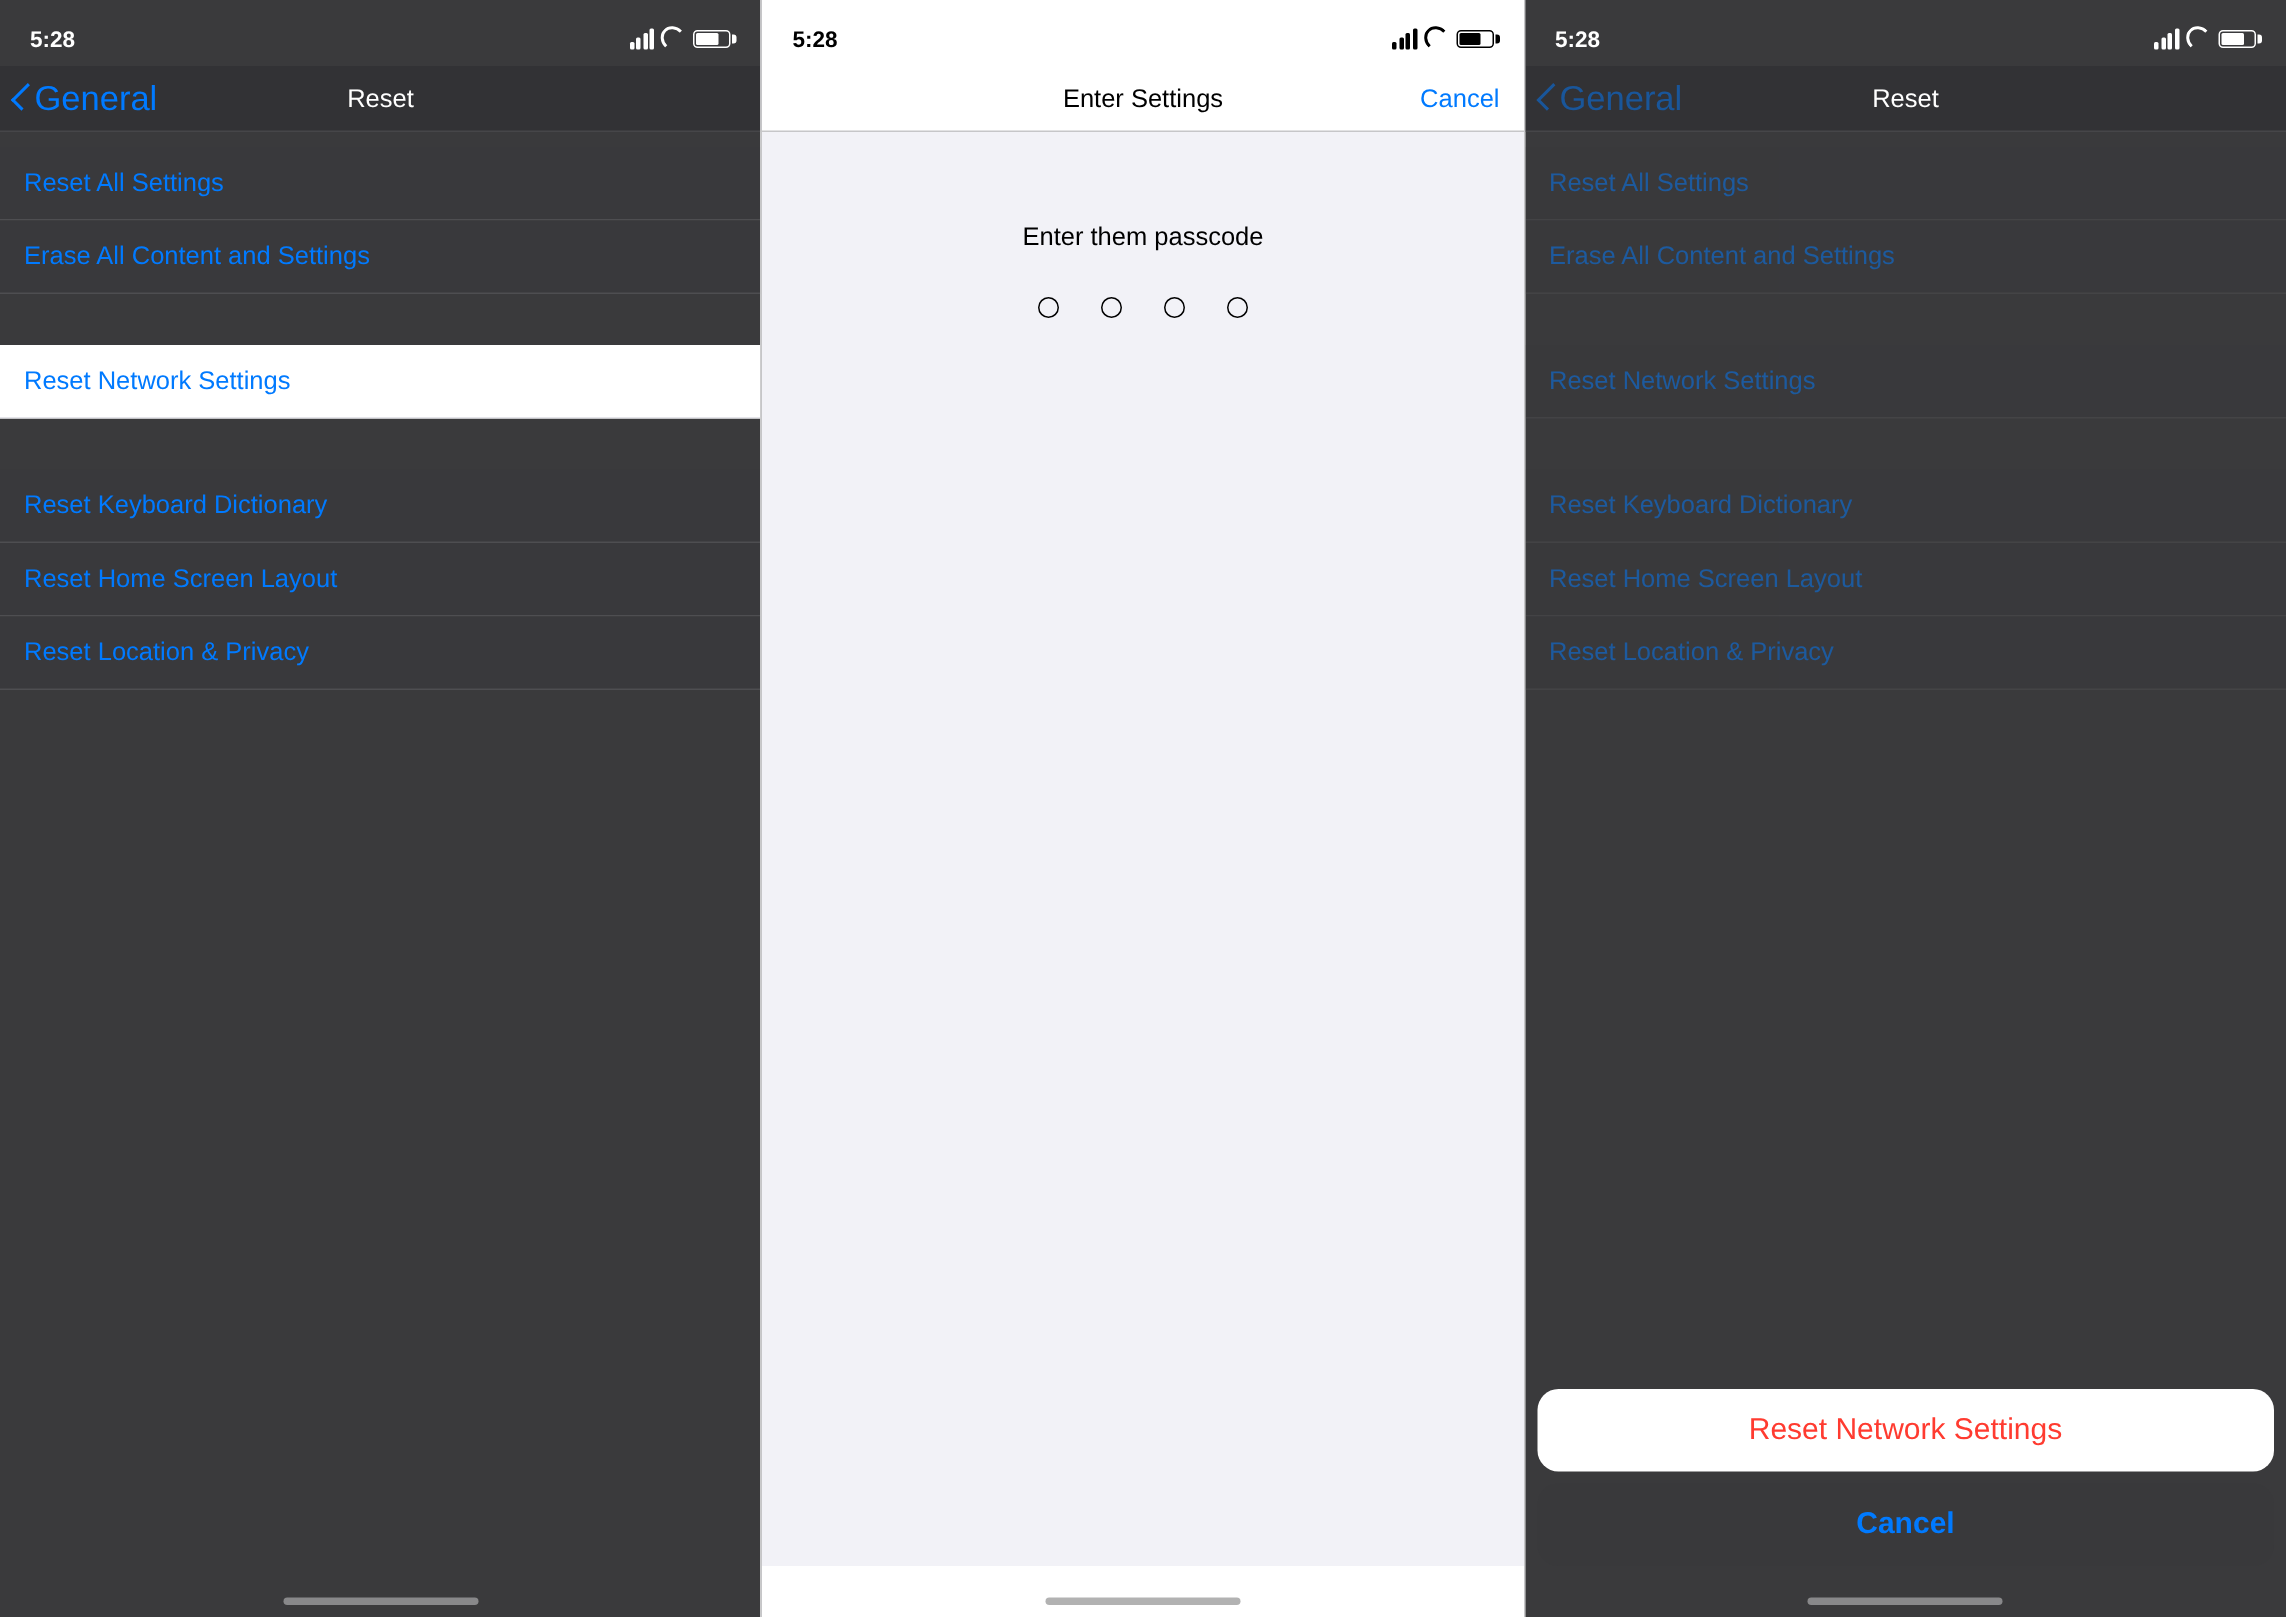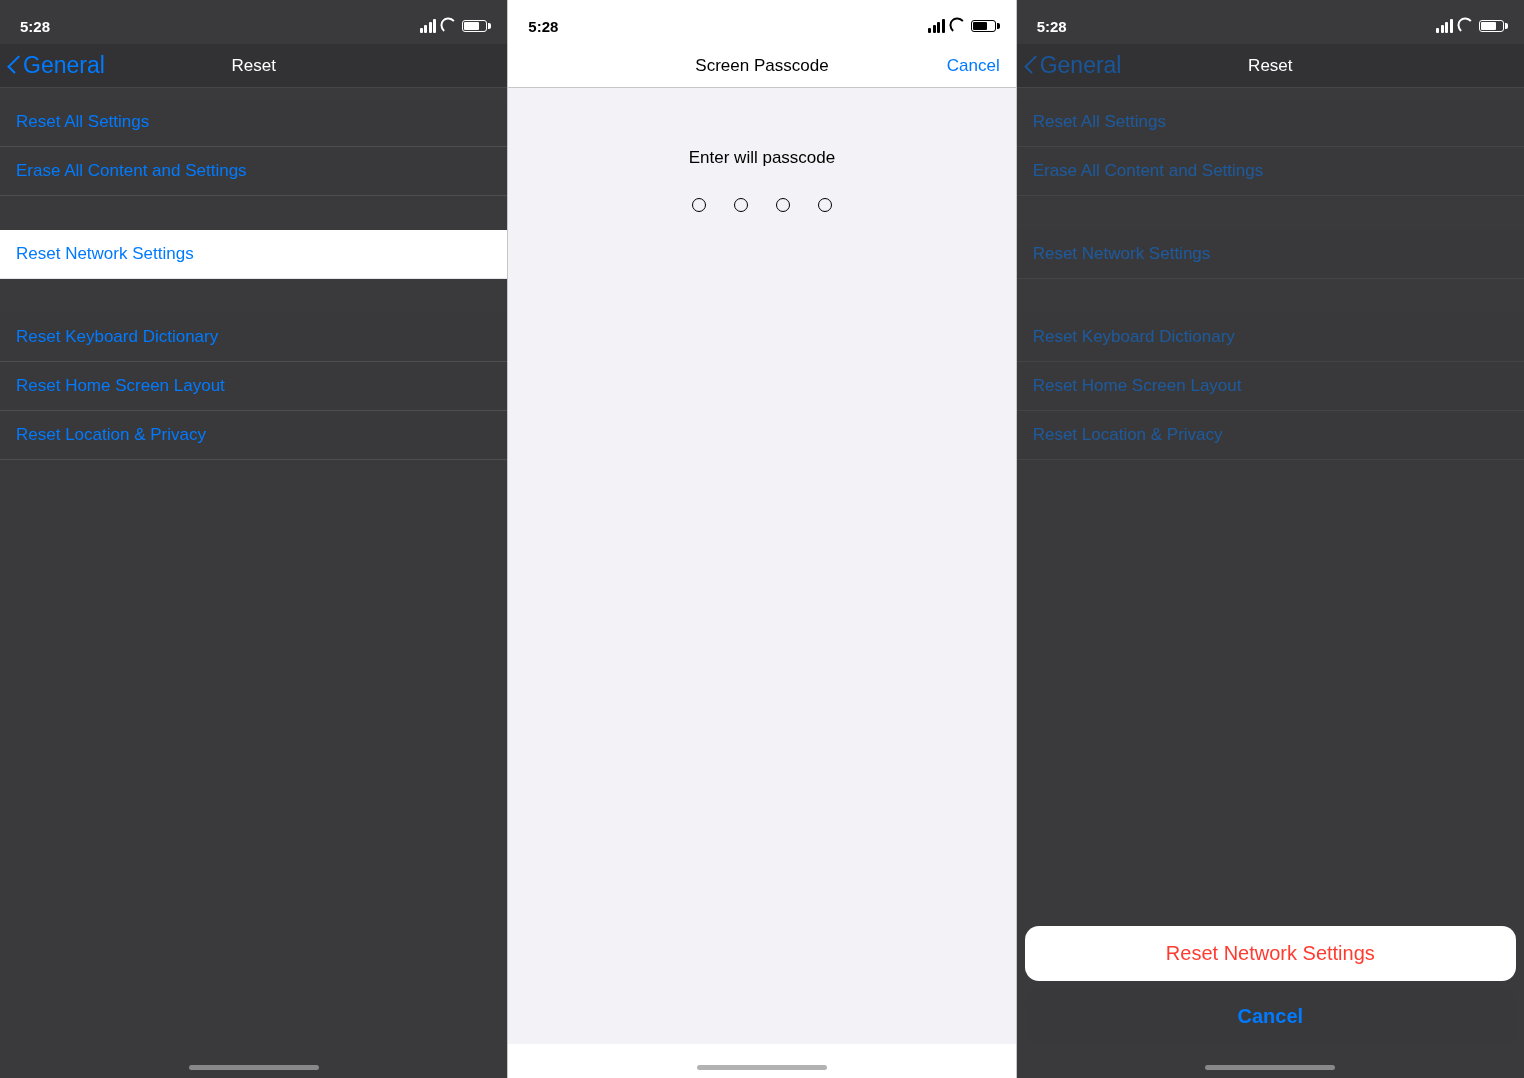--- a/index.html
+++ b/index.html
@@ -342,26 +342,26 @@
           <span></span>
       </div>
       <div class="wifi-icon"></div>
       <div class="battery-icon">
         <div class="battery-fill"></div>
       </div>
     </div>
   </div>
 
   <div class="nav-bar light-nav">
-    <span class="nav-title">Screen Passcode</span>
+    <span class="nav-title">Enter Settings</span>
     <span class="nav-cancel">Cancel</span>
   </div>
 
   <div class="passcode-container">
-    <span class="passcode-title">Enter will passcode</span>
+    <span class="passcode-title">Enter them passcode</span>
     <div class="passcode-dots">
       <div class="passcode-dot"></div>
       <div class="passcode-dot"></div>
       <div class="passcode-dot"></div>
       <div class="passcode-dot"></div>
     </div>
   </div>
 
   <div class="home-indicator">
     <div class="home-bar dark-bar"></div>

